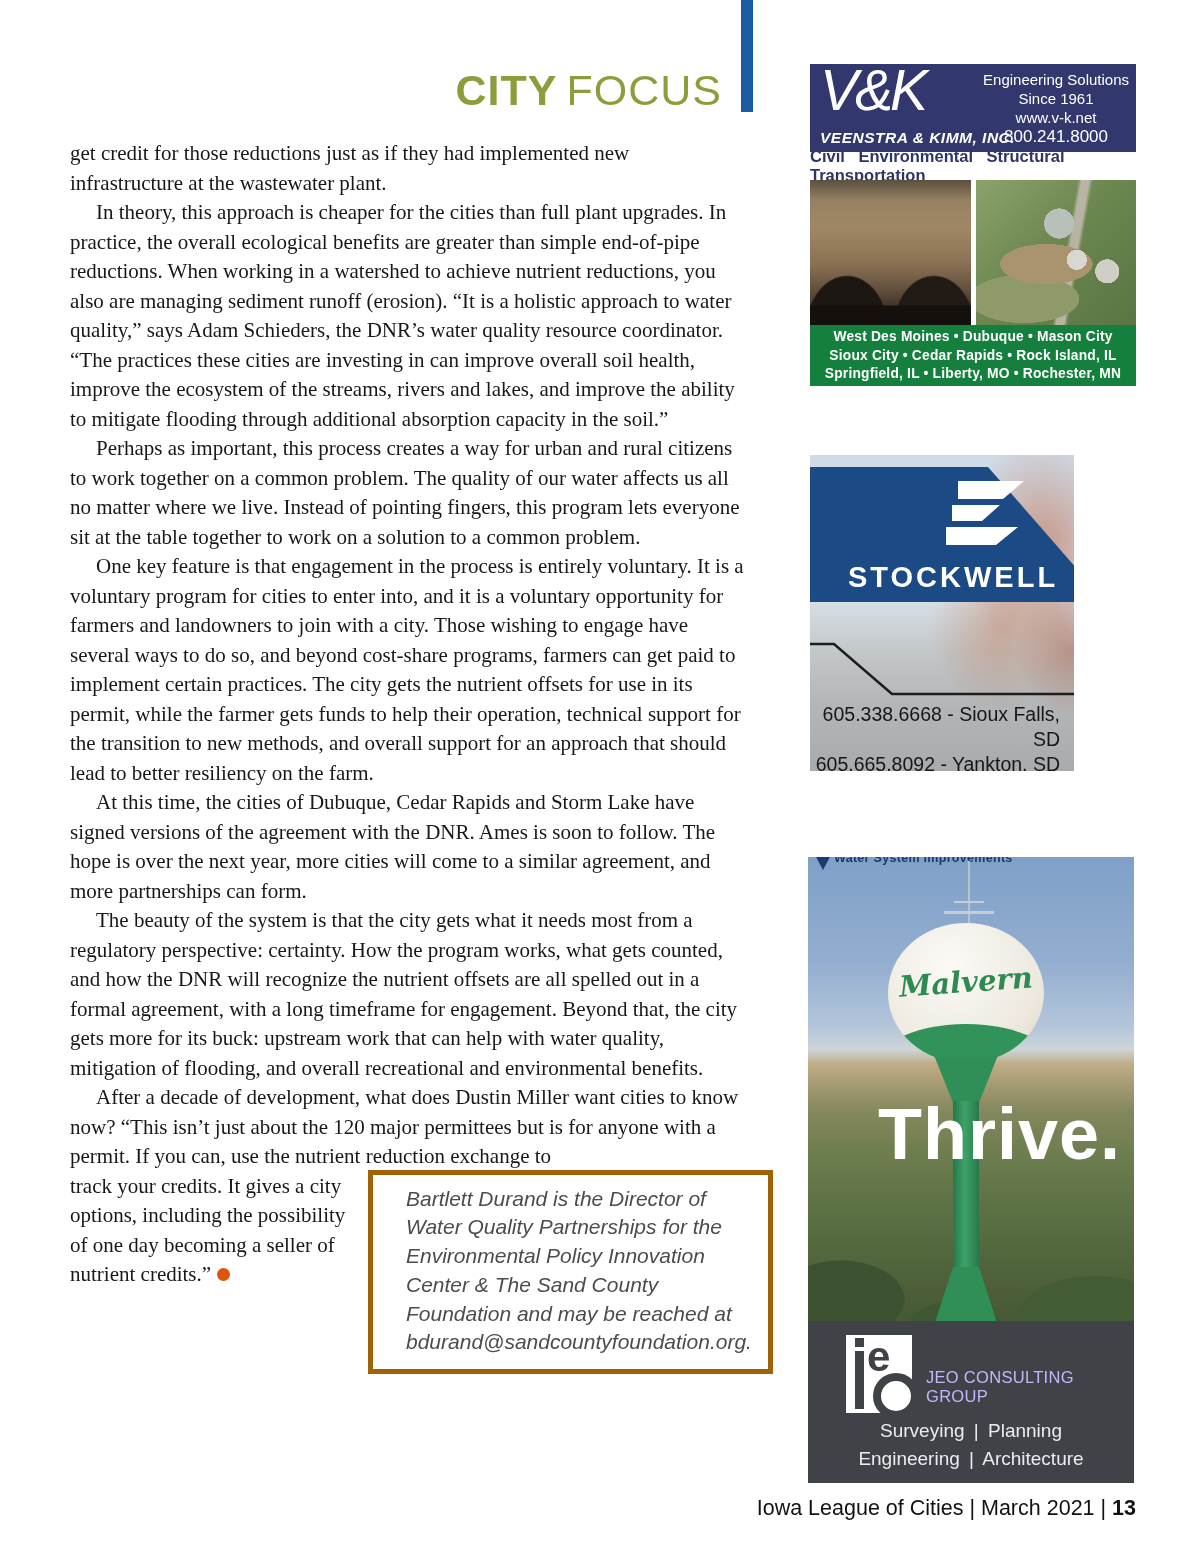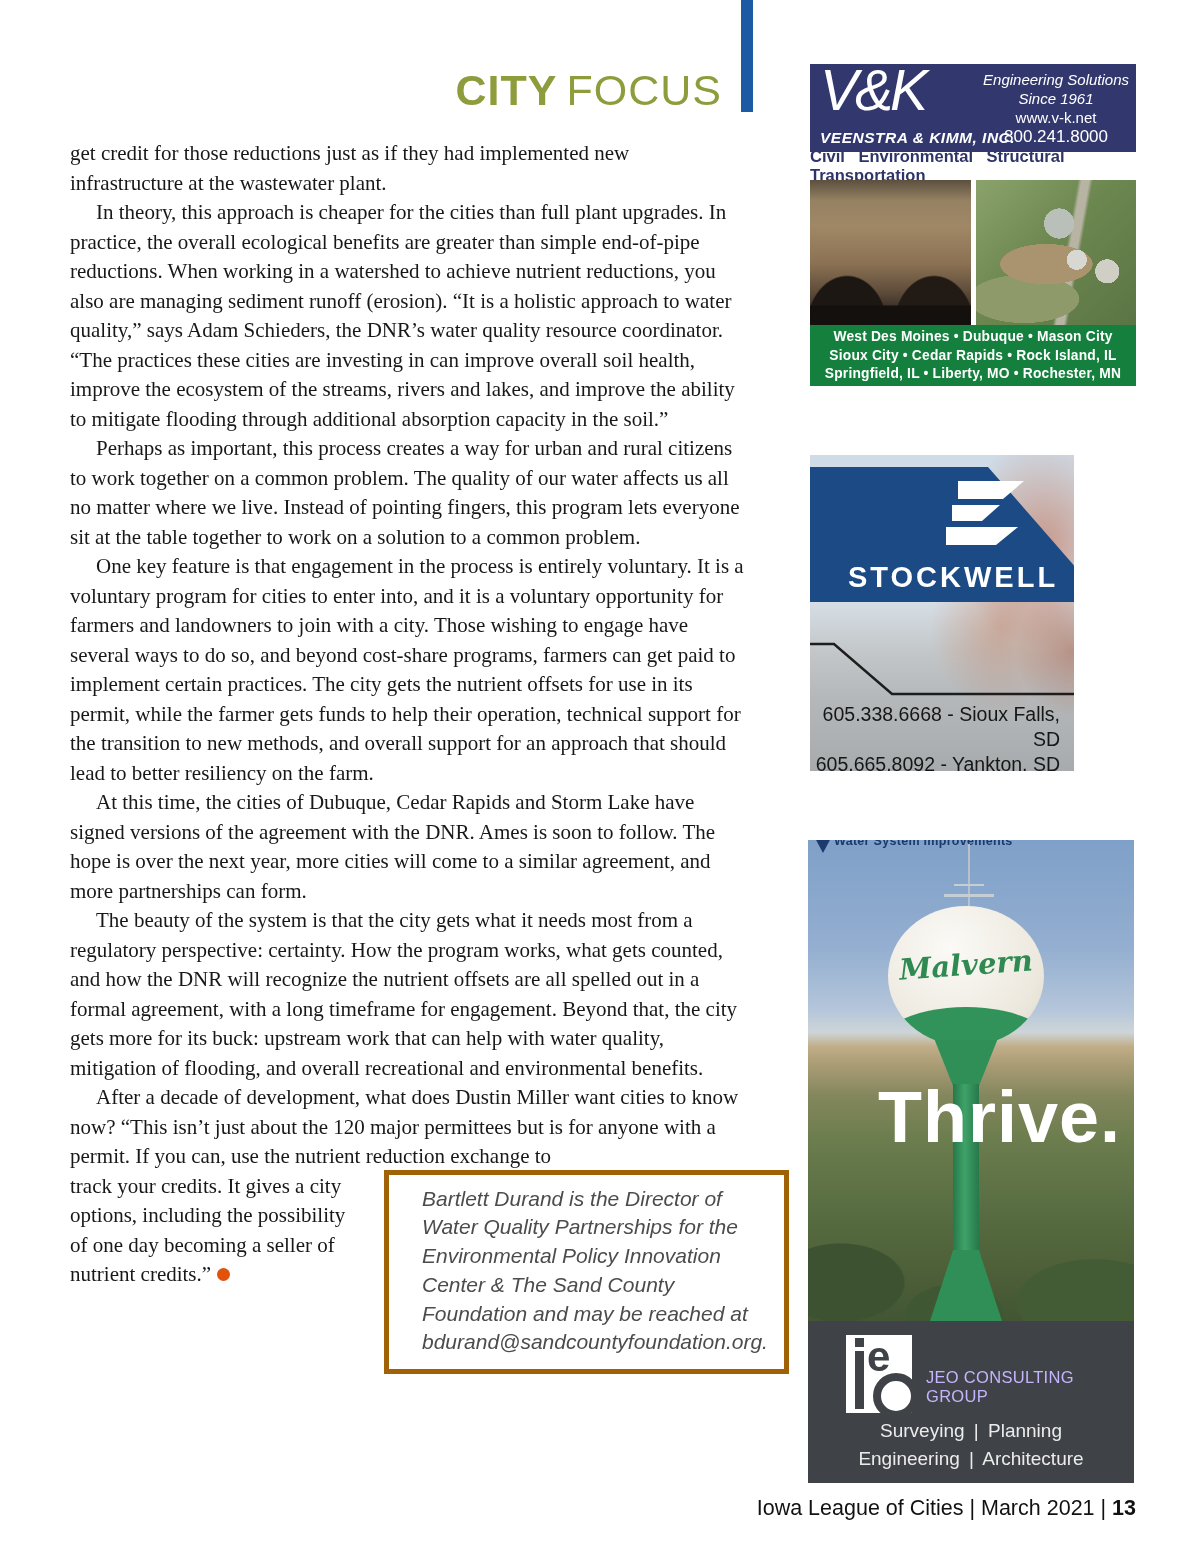--- a/index.html
+++ b/index.html
@@ -12,40 +12,40 @@
          color:#8e9c3c;letter-spacing:1px;white-space:nowrap;}
   .title .w1{font-weight:700;margin-right:9px;}
   .title .w2{font-weight:400;}
   .title-bar{position:absolute;left:741px;top:0;width:12px;height:112px;background:#1a5ba3;}
 
   
   .body-col{position:absolute;left:70px;top:139px;width:676px;
             font:21px/29.5px "Liberation Serif",serif;color:#181818;text-align:left;}
   .body-col p{margin:0;text-indent:26px;}
   .body-col p.first{text-indent:0;}
-  .wrap-row{display:flex;gap:16px;align-items:flex-start;margin-top:0;}
+  .wrap-row{display:flex;align-items:flex-start;margin-top:0;}
   .wrap-row .narrow{width:298px;flex:0 0 auto;text-indent:0;}
   .caption-box{flex:1;border:5px solid #a16207;padding:10px 16px 12px 33px;margin-top:-2px;
                font:italic 21px/28.8px "Liberation Sans",sans-serif;color:#4c4c4c;background:#fff;}
   .end-dot{display:inline-block;width:13px;height:13px;border-radius:50%;
            background:#e2520a;margin-left:6px;}
 
   
   .ad{position:absolute;font-family:"Liberation Sans",sans-serif;}
 
   
   .vk{left:810px;top:64px;width:326px;}
   .vk-header{position:relative;height:88px;background:#32386e;color:#fff;}
   .vk-logo{position:absolute;left:10px;top:-4px;font-size:57px;line-height:60px;
            font-weight:400;font-style:italic;letter-spacing:-3px;}
   .vk-company{position:absolute;left:10px;bottom:5px;font-size:15.5px;font-weight:700;
               font-style:italic;letter-spacing:.5px;}
   .vk-contact{position:absolute;right:7px;top:6px;text-align:center;line-height:19px;
               font-size:15px;}
-  .vk-contact .it{font-style:italic;}
+  .vk-contact .it{}
   .vk-contact .ph{font-size:17px;}
   .vk-services{height:28px;display:flex;align-items:center;justify-content:center;
                color:#2e3468;font-weight:700;font-size:16.5px;word-spacing:9px;}
   .vk-photos{display:flex;gap:5px;height:145px;}
   .vk-photos>div{flex:1;}
   .photo-tunnel{background-color:#7a6750;background-image:
      linear-gradient(0deg,#14100d 0 13%,rgba(0,0,0,0) 14%),
      radial-gradient(ellipse 68px 88px at 23% 102%,#1d1713 0 58%,rgba(0,0,0,0) 60%),
      radial-gradient(ellipse 68px 88px at 77% 102%,#221a14 0 58%,rgba(0,0,0,0) 60%),
      linear-gradient(180deg,rgba(0,0,0,.35) 0,rgba(0,0,0,0) 14%),
@@ -75,21 +75,21 @@
                line-height:25px;color:#1d1d1d;}
   .sw-services span{display:block;}
   .sw-services .i1{margin-left:20px;}
   .sw-services .i2{margin-left:40px;}
   .sw-contact{position:absolute;right:14px;top:247px;text-align:right;font-size:19.5px;
               line-height:25px;color:#161616;}
   .sw-contact .web{font-weight:700;font-size:20.5px;}
 
   
   .jeo{left:808px;top:840px;width:326px;height:643px;}
-  .jeo-photo{position:absolute;left:0;top:0;width:326px;height:481px;overflow:hidden;
+  .jeo-photo{position:absolute;left:0;top:17px;width:326px;height:481px;overflow:hidden;
      background-image:
        radial-gradient(ellipse 90px 55px at 10% 92%,#3c5231 0 70%,rgba(0,0,0,0) 72%),
        radial-gradient(ellipse 110px 60px at 88% 96%,#445c36 0 70%,rgba(0,0,0,0) 72%),
        radial-gradient(ellipse 70px 45px at 45% 99%,#3f5733 0 70%,rgba(0,0,0,0) 72%),
        linear-gradient(180deg,#7fa0c8 0%,#93aed0 22%,#b3c5da 35%,#cdd5d8 40%,#c0ad87 43%,
                        #a89b74 47%,#84875d 53%,#6c7d4e 62%,#5a6f43 75%,#4e6139 88%,#435634 100%);}
   .jeo-topcaption{position:absolute;left:26px;top:-6px;color:#1c3a6e;font-weight:700;
                   font-size:12.5px;letter-spacing:.3px;}
   .jeo-pin{position:absolute;left:7px;top:-2px;width:0;height:0;
            border-left:8px solid transparent;border-right:8px solid transparent;

